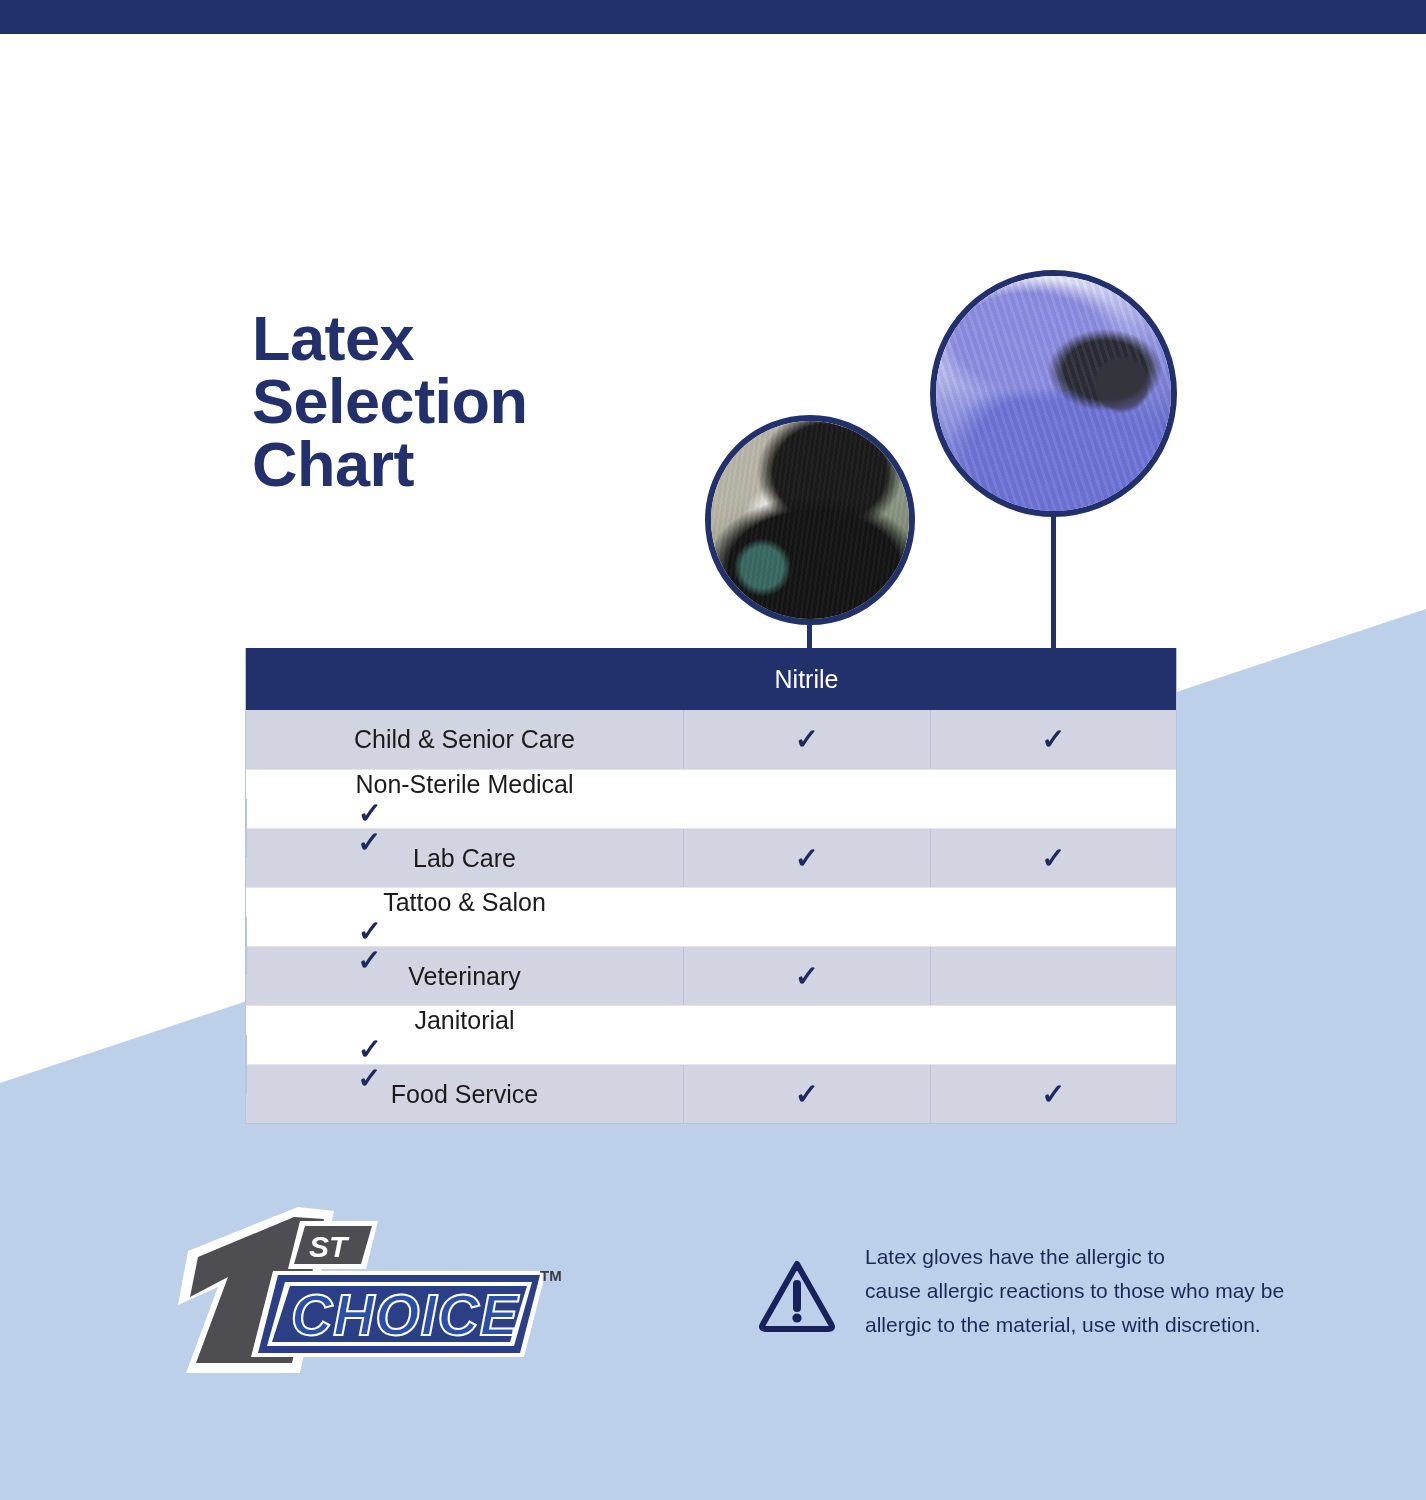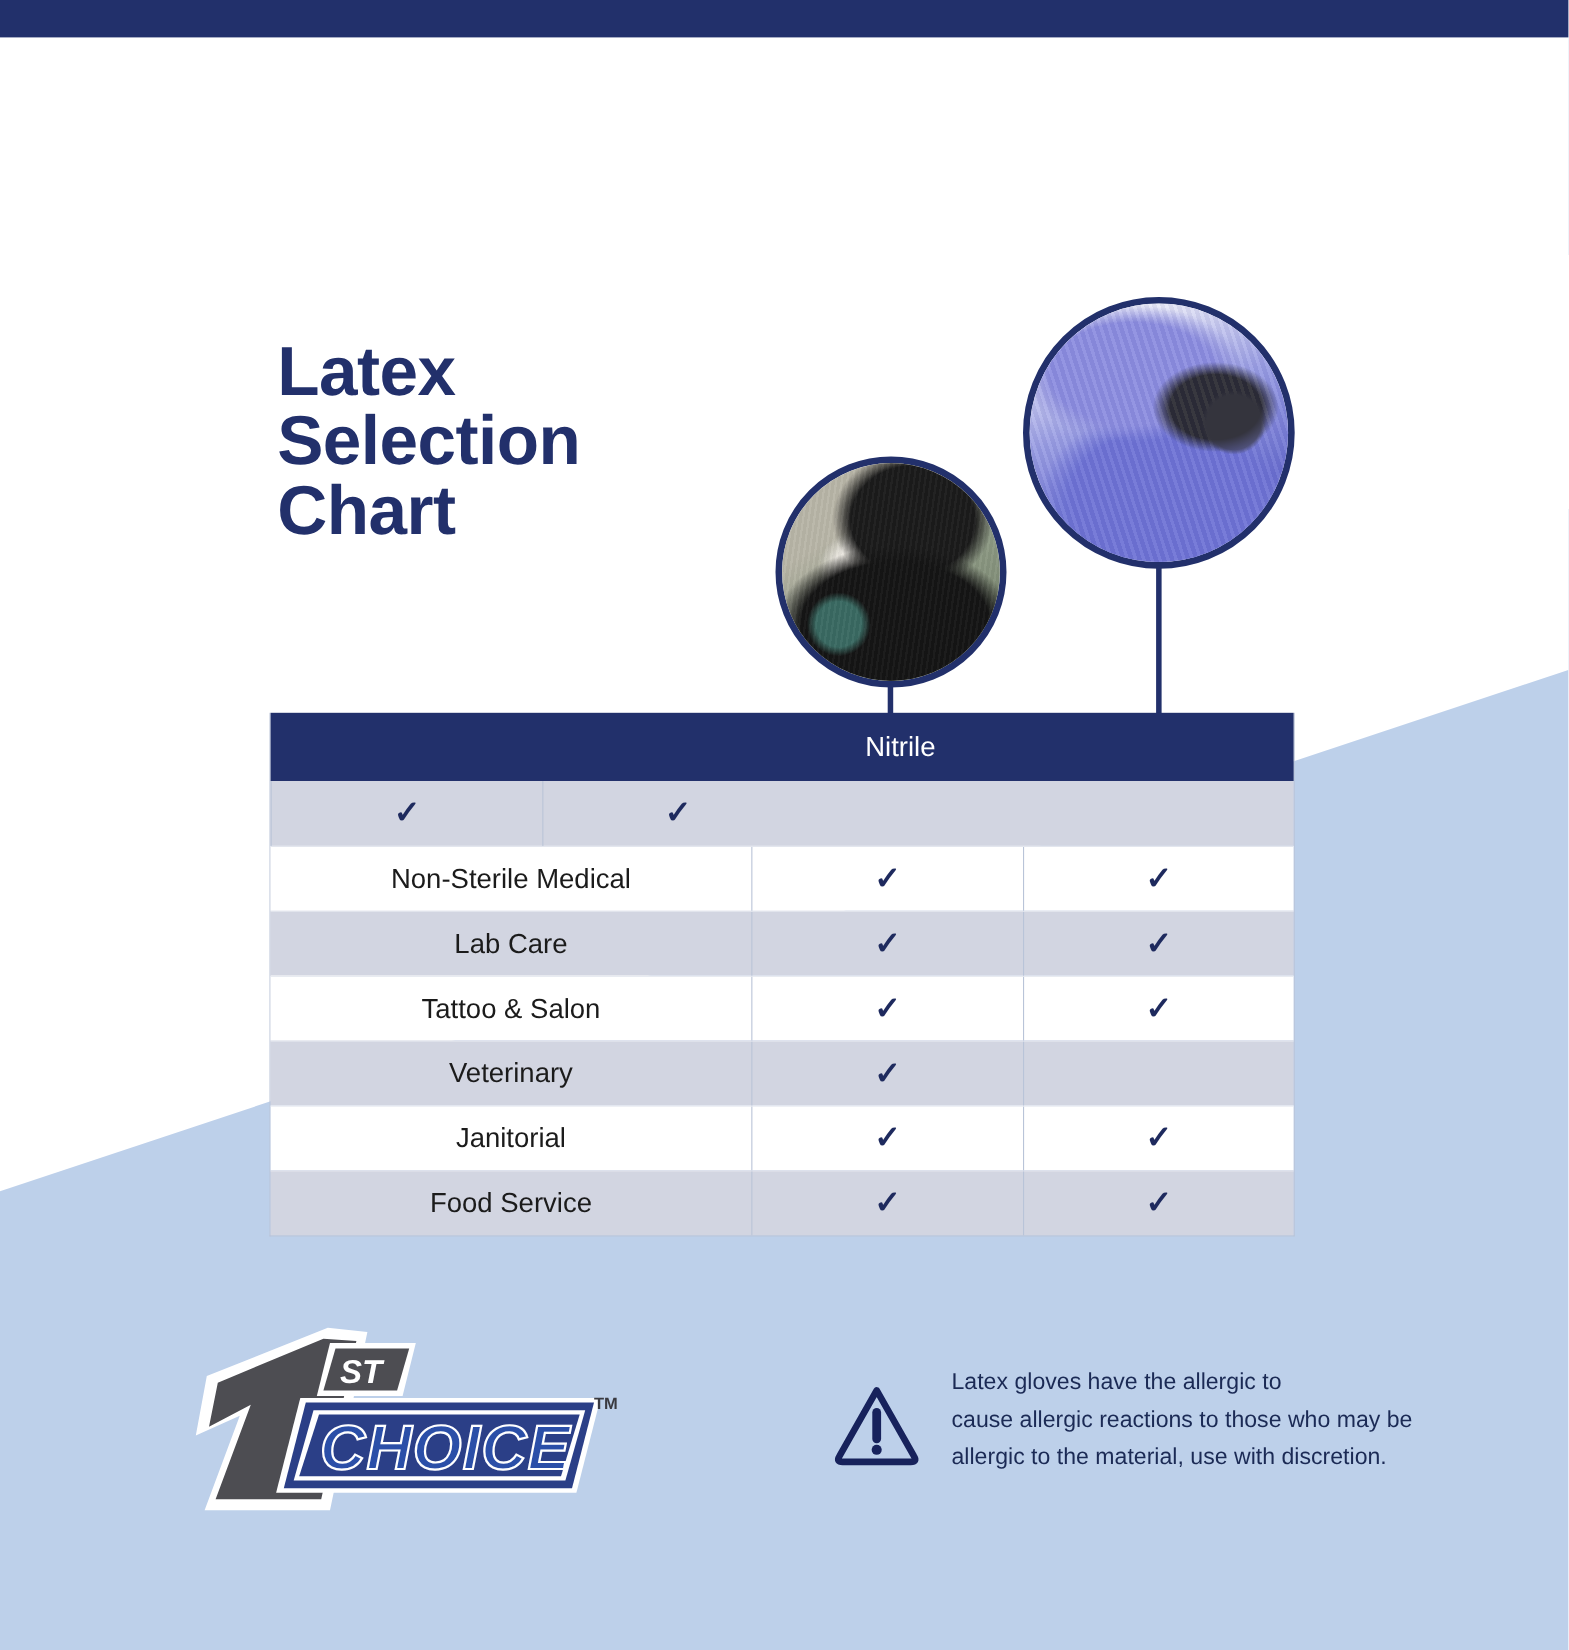--- a/index.html
+++ b/index.html
@@ -76,32 +76,32 @@
   .stem{position:absolute;width:5px;background:#22306b;}
   .stem-nitrile{left:807px;top:622px;height:28px;}
   .stem-vinyl{left:1051px;top:514px;height:136px;}
 
   
   .table{
     position:absolute;left:245px;top:648px;width:932px;
     border:1px solid #b9c4d8;border-top:none;box-sizing:border-box;
   }
   .trow{display:flex;box-sizing:border-box;}
-  .thead{background:#22306b;height:62px;padding-left:12px;}
+  .thead{background:#22306b;height:62px;}
   .thead .cell{
     color:#ffffff;font-size:25px;font-weight:400;
     display:flex;align-items:center;justify-content:center;
   }
   .cell{box-sizing:border-box;}
   .c-label{width:437px;display:flex;align-items:center;justify-content:center;}
   .c-mat{width:247px;display:flex;align-items:center;justify-content:center;}
   .c-mat2{width:246px;display:flex;align-items:center;justify-content:center;}
   .tbody .trow{height:59px;}
   .tbody .trow.alt{background:#d2d5e1;}
-  .tbody .trow.plain{background:#ffffff;}
+  .tbody .trow.plain{background:#ffffff;flex-direction:column;}
   .tbody .c-label{
     color:#1b1b1b;font-size:25px;font-weight:400;
   }
   .tbody .c-mat,.tbody .c-mat2{
     border-left:1px solid #b9c4d8;
     color:#1e2a5e;font-size:29px;line-height:1;font-weight:700;
   }
   .tbody .trow + .trow{border-top:1px solid #e3e6ee;}
 
   
@@ -145,20 +145,21 @@
 <div class="table">
 
   <div class="trow thead">
     <div class="cell c-label"></div>
     <div class="cell c-mat">Nitrile</div>
   </div>
 
   <div class="tbody">
 
     <div class="trow alt">
+      <div class="cell c-label">Child &amp; Senior Care</div>
       <div class="cell c-mat">✓</div>
       <div class="cell c-mat2">✓</div>
     </div>
 
     <div class="trow plain">
       <div class="cell c-label">Non-Sterile Medical</div>
       <div class="cell c-mat">✓</div>
       <div class="cell c-mat2">✓</div>
     </div>
 

